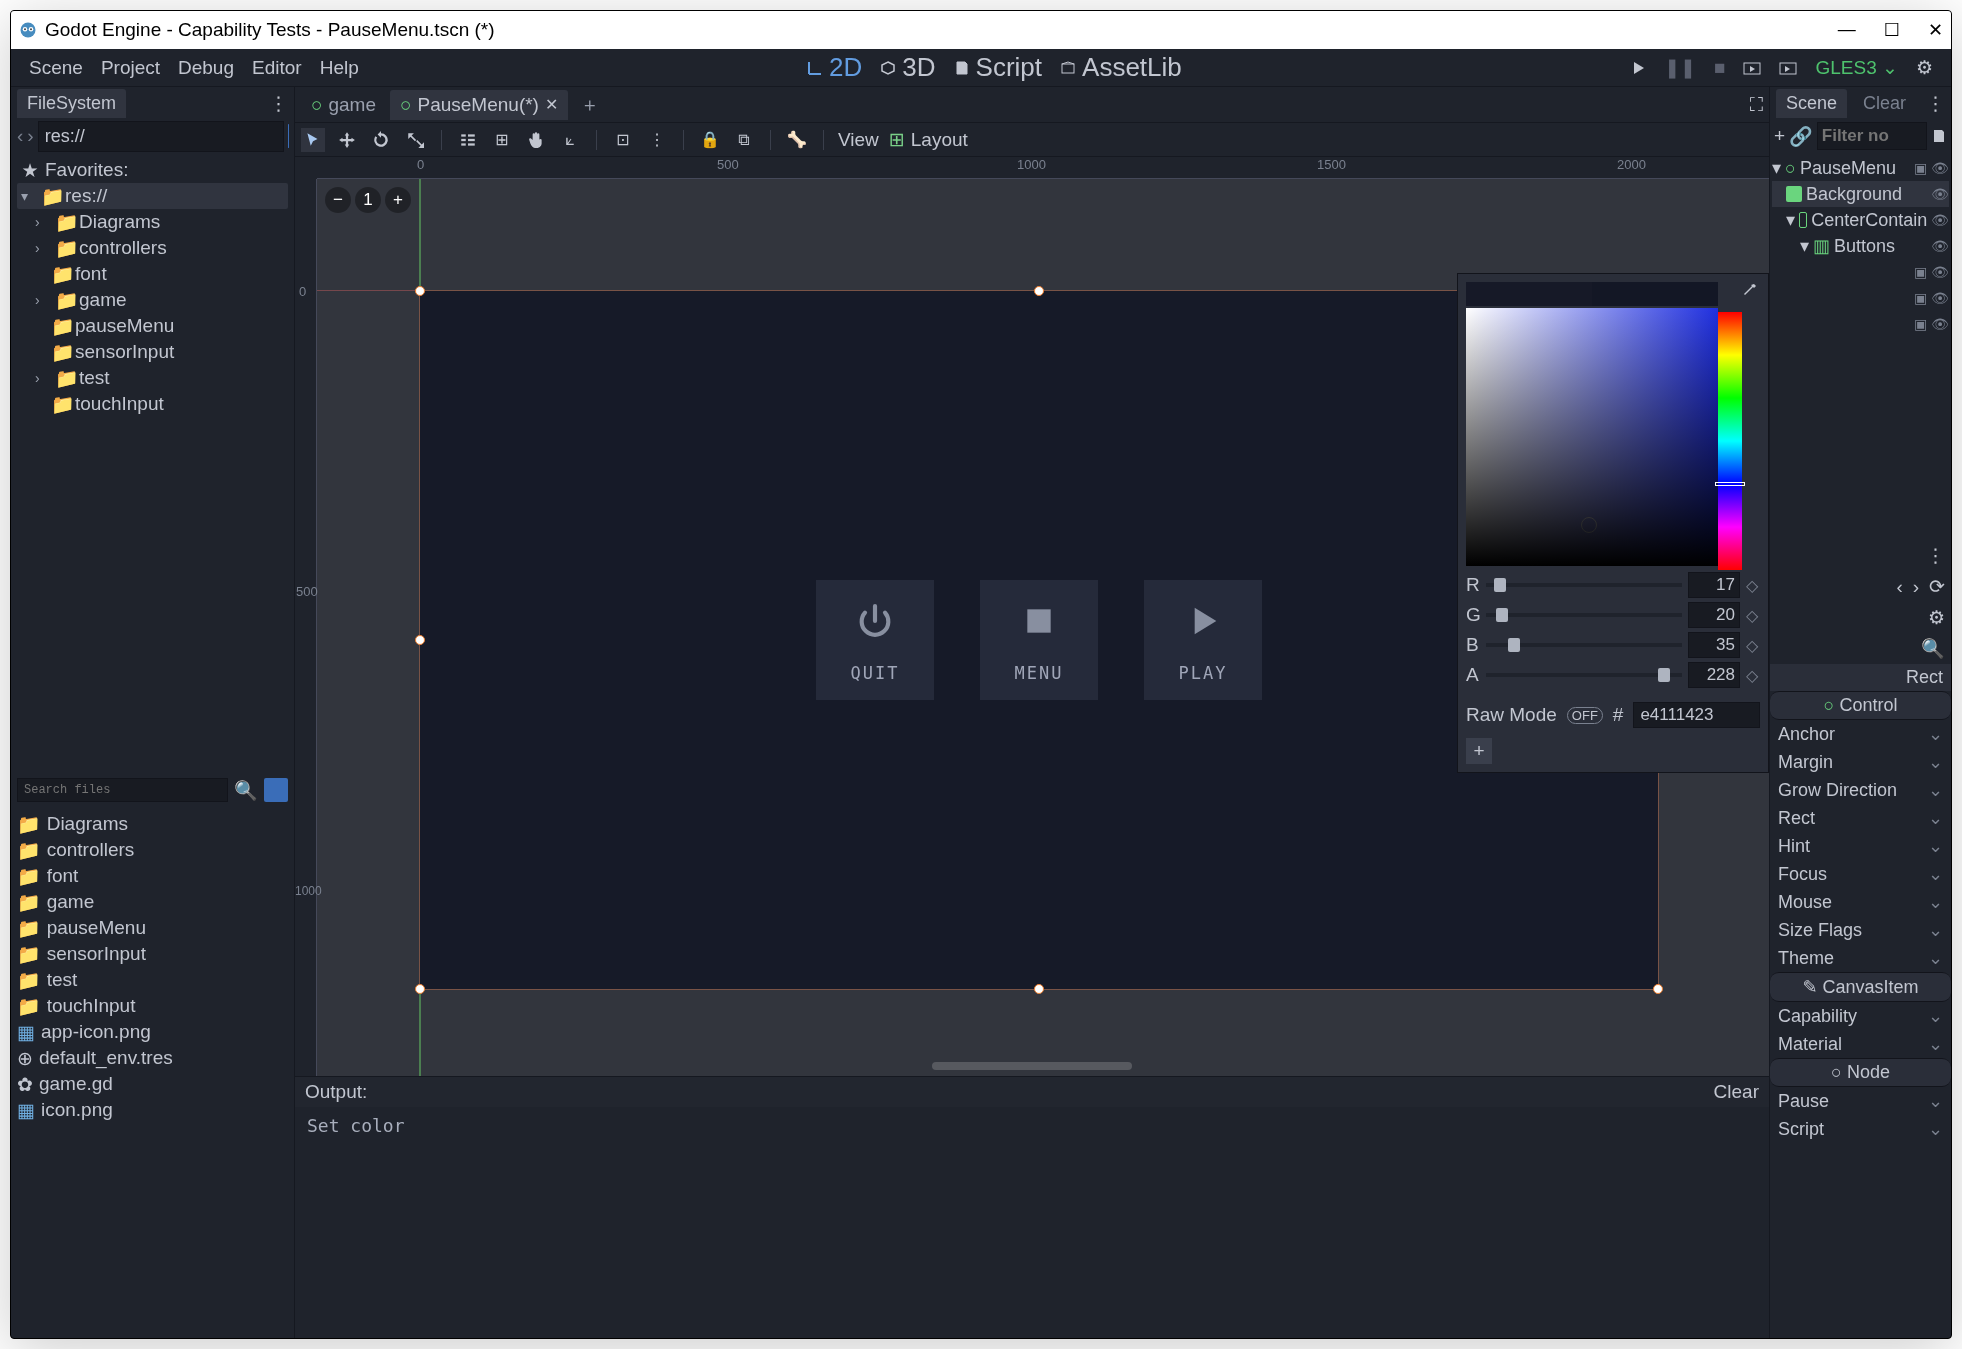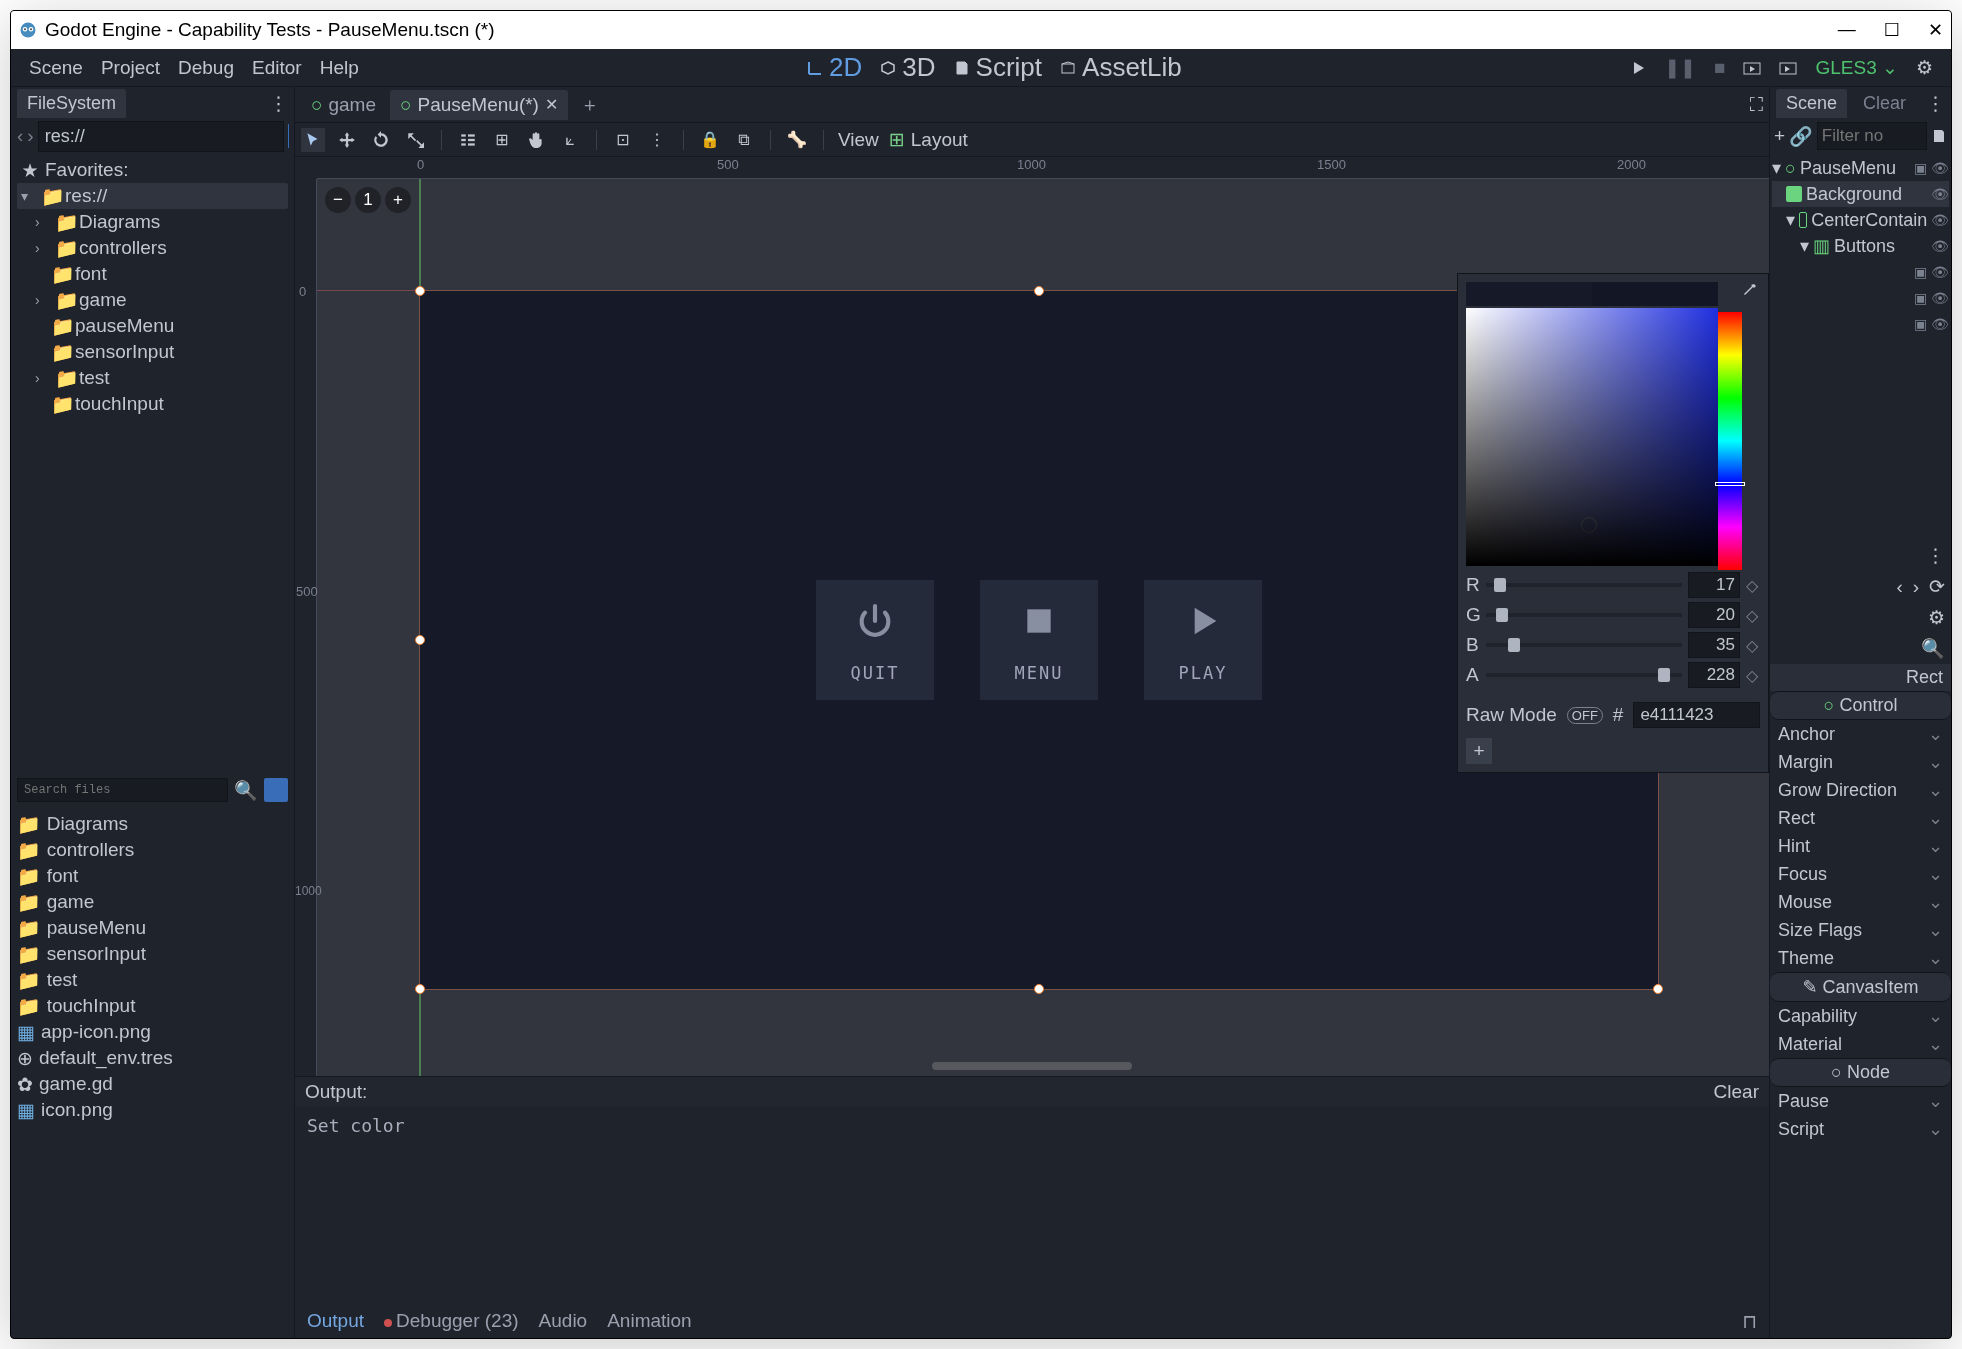--- a/index.html
+++ b/index.html
@@ -82,21 +82,21 @@
 .toggle-off { border: 1px solid #7a818f; border-radius: 10px; padding: 0 4px; font-size: 13px; }
 .add-swatch { width: 26px; height: 26px; background: #3a3f4c; display: flex; align-items: center; justify-content: center; margin-top: 6px; }
 .output-panel { height: 262px; border-top: 1px solid #151820; display: flex; flex-direction: column; }
 .out-hdr { display: flex; align-items: center; justify-content: space-between; padding: 4px 10px; background: #22262f;}
 .out-body { flex: 1; background: #1f232c; padding: 8px 12px; font-family: monospace; font-size: 18px; color: #a8aebc; }
 .out-tabs { height: 34px; display: flex; align-items: center; gap: 20px; padding: 0 12px; color: #9aa0ae; }
 .out-tabs .active { color: #74a6e0; }
 .out-tabs .dot { width: 8px; height: 8px; background: #d05050; border-radius: 4px; display: inline-block; margin-right: 4px; }
 .out-tabs .right { margin-left: auto; display: flex; gap: 10px; }
 .scene-filter { height: 34px; display: flex; align-items: center; gap: 4px; padding: 0 4px; }
-.scene-filter input { flex: 1; min-width: 0; background: #181b22; border: 1px solid #12141b; color: #eab308; padding: 3px 4px; font-size: 17px; }
+.scene-filter input { flex: 1; min-width: 0; background: #181b22; border: 1px solid #12141b; color: #eab308; padding: 3px 4px; font-size: 17px; font-weight: bold; }
 .scene-tree { padding: 2px; font-size: 18px; }
 .scene-tree .st-item { display: flex; align-items: center; gap: 4px; height: 26px; }
 .st-sel { background: #30343f; }
 .st-icon { width: 16px; height: 16px; display: inline-block; border-radius: 2px; }
 .st-eyes { margin-left: auto; display: flex; gap: 4px; color: #7a818f; font-size: 14px; }
 .inspector { flex: 1; overflow: auto; }
 .insp-hdr { display: flex; align-items: center; padding: 4px 6px; gap: 6px; }
 .insp-section { background: #2a2e39; border-top: 1px solid #12141b; border-bottom: 1px solid #12141b; padding: 3px 8px; text-align: center; font-size: 18px; border-radius: 9px; }
 .insp-prop { display: flex; align-items: center; justify-content: space-between; padding: 3px 8px; font-size: 18px; }
 .insp-prop .chev-r { color: #7a818f; }
@@ -486,29 +486,20 @@
           <div class="add-swatch">+</div>
         </div>
       </div>
 
       <div class="output-panel">
         <div class="out-hdr">
               <span>Output:</span>
               <span>Clear</span>
             </div>
         <div class="out-body">Set color</div>
-        <div class="out-tabs">
-          <span class="active">Output</span>
-          <span><span class="dot"></span><span>Debugger (23)</span></span>
-          <span>Audio</span>
-          <span>Animation</span>
-          <div class="right">
-                <span>⊓</span>
-              </div>
-        </div>
       </div>
     </div>
 
     <div class="right-col">
       <div class="dock-hdr">
             <span class="dock-tab">Scene</span>
             <span class="dock-tab inactive">Clear</span>
             <span class="dots">⋮</span>
           </div>
       <div class="scene-filter">

